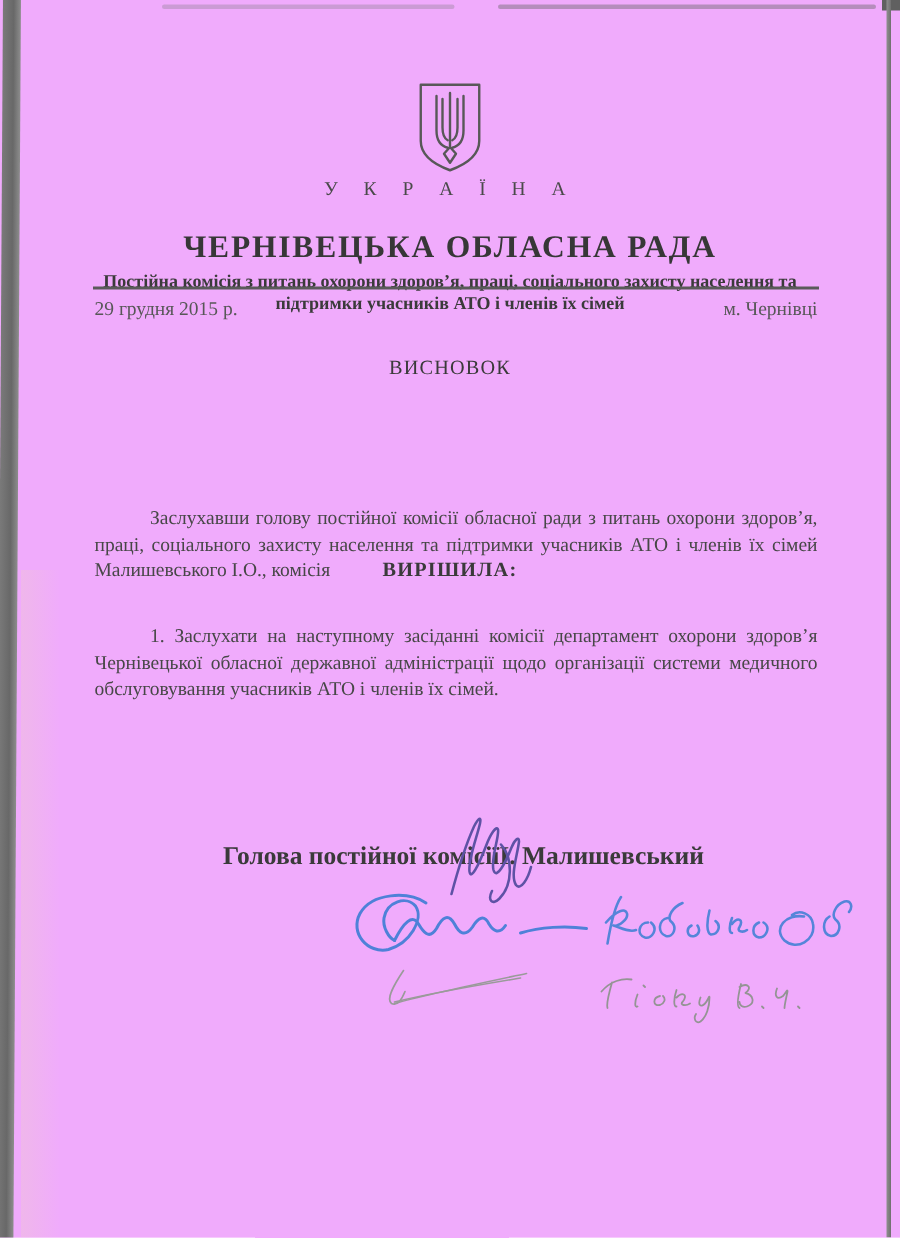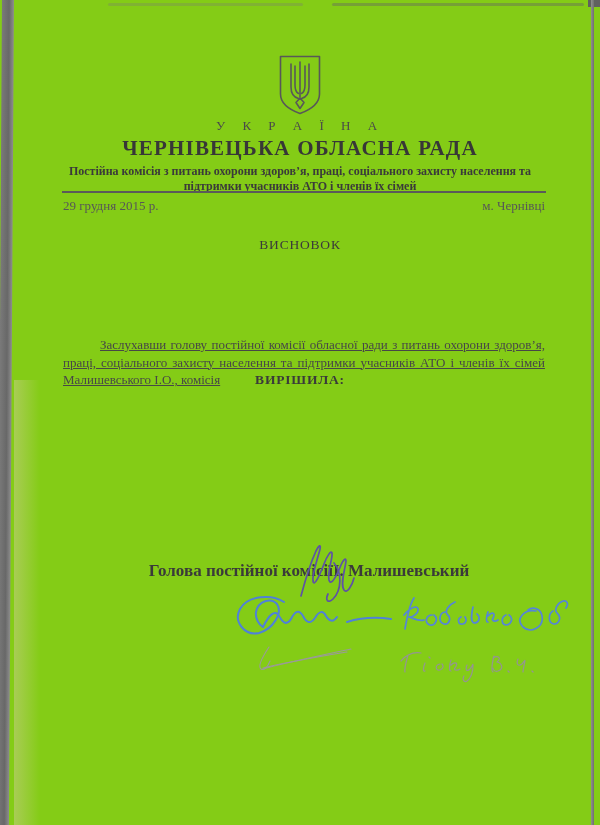--- a/index.html
+++ b/index.html
@@ -1,54 +1,54 @@
 <!DOCTYPE html>
 <html><head>
 <meta charset="utf-8">
 <style>
   html,body{margin:0;padding:0;}
   body{
     width:600px;height:825px;overflow:hidden;background:#ffffff;
     font-family:"Liberation Serif","DejaVu Serif",serif;
     color:#3f3f3f;position:relative;
   }
-  .page{position:absolute;inset:0;width:600px;height:825px;background:#84cc16;}
+  .page{position:absolute;inset:0;width:600px;height:825px;background:#f0abfc;}
 
   
   .edge-band-left{position:absolute;left:2px;top:-4px;width:12px;height:840px;
     background:linear-gradient(to right,#7a7a7a,#686868 60%,#8d8d8d);
     transform:rotate(0.35deg);transform-origin:top left;}
   .edge-line-right{position:absolute;left:591px;top:0;width:3px;height:825px;
     background:linear-gradient(to right,#8f8f8f,#6f6f6f);}
   .edge-tint{position:absolute;left:14px;top:380px;width:26px;height:445px;
     background:linear-gradient(to right,rgba(238,205,203,0.35),rgba(238,205,203,0));}
   .streak-a{position:absolute;left:108px;top:3px;width:195px;height:3px;background:rgba(120,120,120,0.30);border-radius:2px;}
   .streak-b{position:absolute;left:332px;top:3px;width:252px;height:3px;background:rgba(100,100,100,0.42);border-radius:2px;}
   .corner-mark{position:absolute;left:588px;top:0;width:12px;height:7px;background:#606060;}
 
   
   .header{position:absolute;top:54px;left:0;width:600px;text-align:center;}
   .emblem{display:block;margin:0 auto;}
   .country{font-size:13px;letter-spacing:7px;color:#4a4a4a;margin-top:2px;white-space:nowrap;}
-  .council{font-size:21px;font-weight:bold;letter-spacing:1.2px;color:#373737;margin-top:2px;white-space:nowrap;}
+  .council{font-size:21px;font-weight:bold;letter-spacing:1.2px;color:#373737;margin-top:18px;white-space:nowrap;}
   .commission{font-size:12px;font-weight:bold;color:#3a3a3a;margin-top:3px;line-height:1.28;}
   .commission span{display:block;white-space:nowrap;}
   .rule{position:absolute;top:191px;left:62px;width:484px;border-top:2px solid #5a5a5a;}
 
   
   .meta-row{position:absolute;top:198px;left:63px;width:482px;display:flex;
     justify-content:space-between;font-size:13px;color:#575757;}
 
   
   .doc-type{position:absolute;top:237px;left:0;width:600px;text-align:center;
     font-size:13.5px;font-weight:normal;letter-spacing:0.8px;color:#3a3a3a;}
   .subject{position:absolute;top:266px;left:63px;width:222px;
     font-size:13px;font-weight:bold;color:#3a3a3a;text-align:justify;line-height:1.5;}
   .para{position:absolute;left:63px;width:482px;font-size:13px;line-height:1.35;
-    text-align:justify;text-indent:37px;color:#474747;text-decoration:underline;}
+    text-align:justify;text-indent:37px;color:#474747;}
   .preamble{top:323px;}
   .resolution-heading{position:absolute;top:372px;left:0;width:600px;text-align:center;
     font-size:13.5px;font-weight:bold;letter-spacing:0.8px;color:#3a3a3a;}
   .resolution-item{top:402px;}
 
   
   .footer-row{position:absolute;top:561px;left:63px;width:492px;display:flex;
     justify-content:center;font-size:17px;font-weight:bold;color:#3a3a3a;}
 
   .sig-layer{position:absolute;inset:0;pointer-events:none;}
@@ -83,20 +83,21 @@
   <div class="rule"></div>
 
   <div class="meta-row">
     <span>29 грудня 2015 р.</span>
     <span>м. Чернівці</span>
   </div>
 
   <div class="doc-type">ВИСНОВОК</div>
   <p class="para preamble">Заслухавши голову постійної комісії обласної ради з питань охорони здоров’я, праці, соціального захисту населення та підтримки учасників АТО і членів їх сімей Малишевського І.О., комісія</p>
   <div class="resolution-heading">ВИРІШИЛА:</div>
+  <p class="para resolution-item">1. Заслухати на наступному засіданні комісії департамент охорони здоров’я Чернівецької обласної державної адміністрації щодо організації системи медичного обслуговування учасників АТО і членів їх сімей.</p>
 
   <div class="footer-row">
     <span>Голова постійної комісії</span>
     <span>І. Малишевський</span>
   </div>
 
   <svg class="sig-layer" width="600" height="825" viewBox="0 0 600 825" fill="none" stroke-linecap="round" stroke-linejoin="round">
 
     <g stroke-width="1.7" stroke="#5e52a5">
       <path d="M301,596 C305,581 311,562 316,551 C319,545 321,544 320,549 C318,558 312,573 313,581 C314,587 319,577 324,564 C327,556 331,550 332,553 C333,558 327,572 329,580 C331,587 337,575 341,565 C343,560 346,557 346,561 C345,570 340,584 344,590 C347,594 352,586 354,578"></path>

